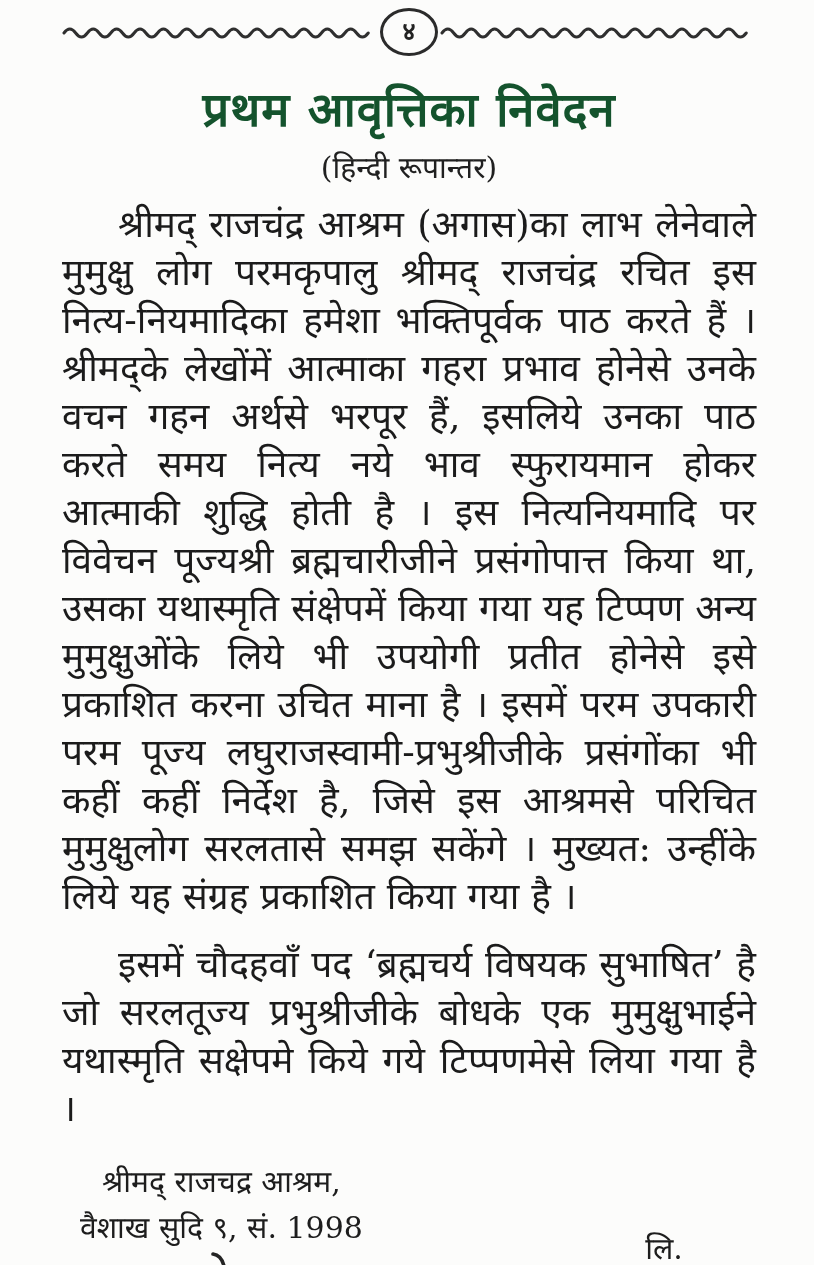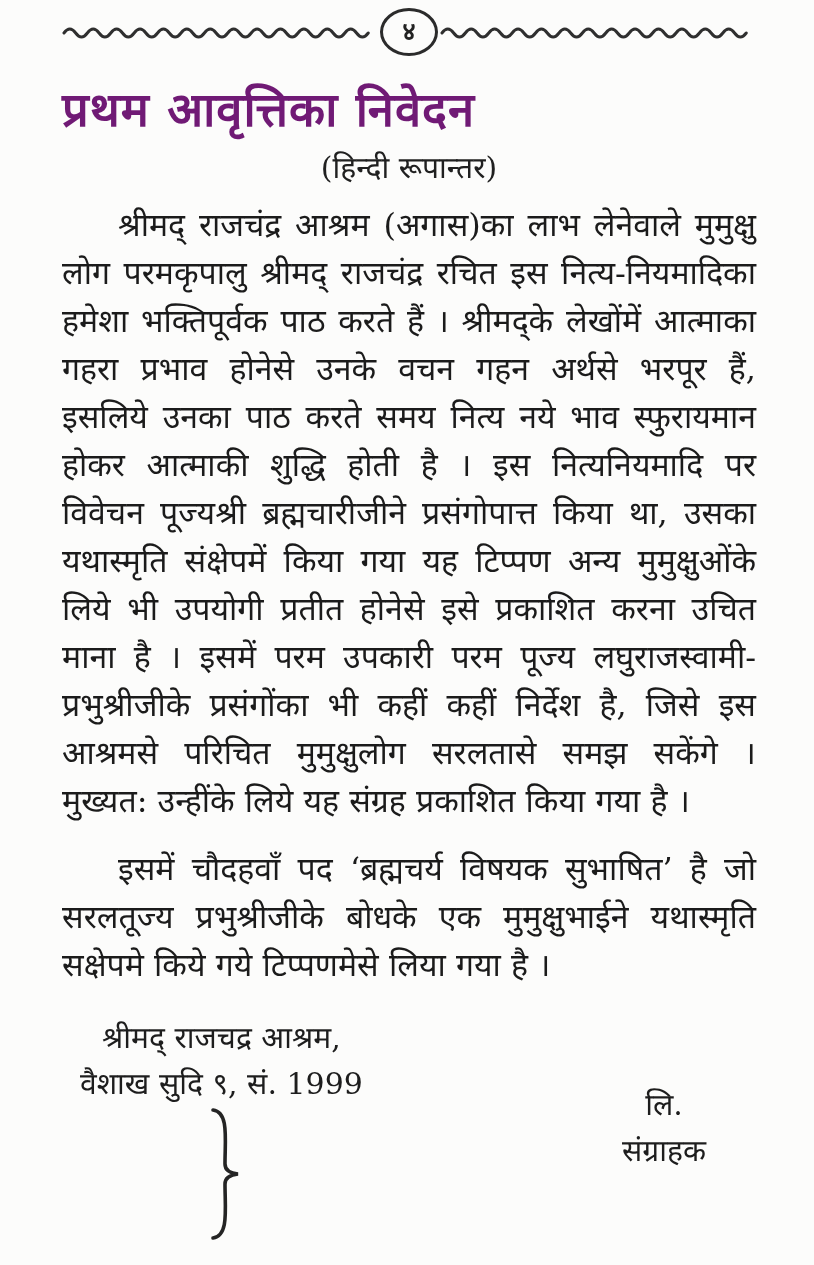--- a/index.html
+++ b/index.html
@@ -30,35 +30,35 @@
     display:flex;align-items:center;justify-content:center;
     margin:0 2px;
   }
   .page-num{
     font-size:25px;font-weight:bold;color:#222;
     line-height:1;transform:translateY(-1px);
   }
   
   .title{
     margin:26px 0 0 0;
-    text-align:left;
+    text-align:center;
     font-size:47px;line-height:1.2;
-    font-weight:bold;color:#701a75;
+    font-weight:bold;color:#14532d;
     letter-spacing:1px;
   }
   .subtitle{
     margin-top:8px;
     text-align:center;
     font-size:30px;color:#202020;
   }
   
   .body-text{margin-top:14px;}
   .para{
     margin:0;
-    font-size:32px;line-height:48px;
+    font-size:37px;line-height:48px;
     text-align:justify;
     text-indent:56px;
     color:#1b1b1b;
   }
   .para + .para{margin-top:20px;}
   
   .signature{
     margin-top:26px;
     display:flex;flex-direction:row;
     justify-content:space-between;align-items:center;
@@ -100,21 +100,21 @@
 
   <section class="body-text">
     <p class="para">श्रीमद् राजचंद्र आश्रम (अगास)का लाभ लेनेवाले मुमुक्षु लोग परमकृपालु श्रीमद् राजचंद्र रचित इस नित्य-नियमादिका हमेशा भक्तिपूर्वक पाठ करते हैं । श्रीमद्के लेखोंमें आत्माका गहरा प्रभाव होनेसे उनके वचन गहन अर्थसे भरपूर हैं, इसलिये उनका पाठ करते समय नित्य नये भाव स्फुरायमान होकर आत्माकी शुद्धि होती है । इस नित्यनियमादि पर विवेचन पूज्यश्री ब्रह्मचारीजीने प्रसंगोपात्त किया था, उसका यथास्मृति संक्षेपमें किया गया यह टिप्पण अन्य मुमुक्षुओंके लिये भी उपयोगी प्रतीत होनेसे इसे प्रकाशित करना उचित माना है । इसमें परम उपकारी परम पूज्य लघुराजस्वामी-प्रभुश्रीजीके प्रसंगोंका भी कहीं कहीं निर्देश है, जिसे इस आश्रमसे परिचित मुमुक्षुलोग सरलतासे समझ सकेंगे । मुख्यत: उन्हींके लिये यह संग्रह प्रकाशित किया गया है ।</p>
     <p class="para">इसमें चौदहवाँ पद ‘ब्रह्मचर्य विषयक सुभाषित’ है जो सरलतूज्य प्रभुश्रीजीके बोधके एक मुमुक्षुभाईने यथास्मृति सक्षेपमे किये गये टिप्पणमेसे लिया गया है ।</p>
   </section>
 
   <section class="signature">
     <div class="sig-left">
       <div class="sig-lines">
         <span class="sig-line">श्रीमद् राजचद्र आश्रम,</span>
-        <span class="sig-line">वैशाख सुदि ९, सं. 1999</span>
+        <span class="sig-line">वैशाख सुदि ९, सं. 1998</span>
       </div>
       <svg class="sig-brace" width="36" height="134" viewBox="0 0 36 134" aria-hidden="true">
         <path d="M5 3 C 21 5 17 32 17 57 C17 63 21 66 30 67 C21 68 17 71 17 77 C17 102 21 129 5 131" fill="none" stroke="#242424" stroke-width="3.6" stroke-linecap="round"></path>
       </svg>
     </div>
     <div class="sig-right">
       <span class="sig-line">लि.</span>
       <span class="sig-line">संग्राहक</span>
     </div>
   </section>

